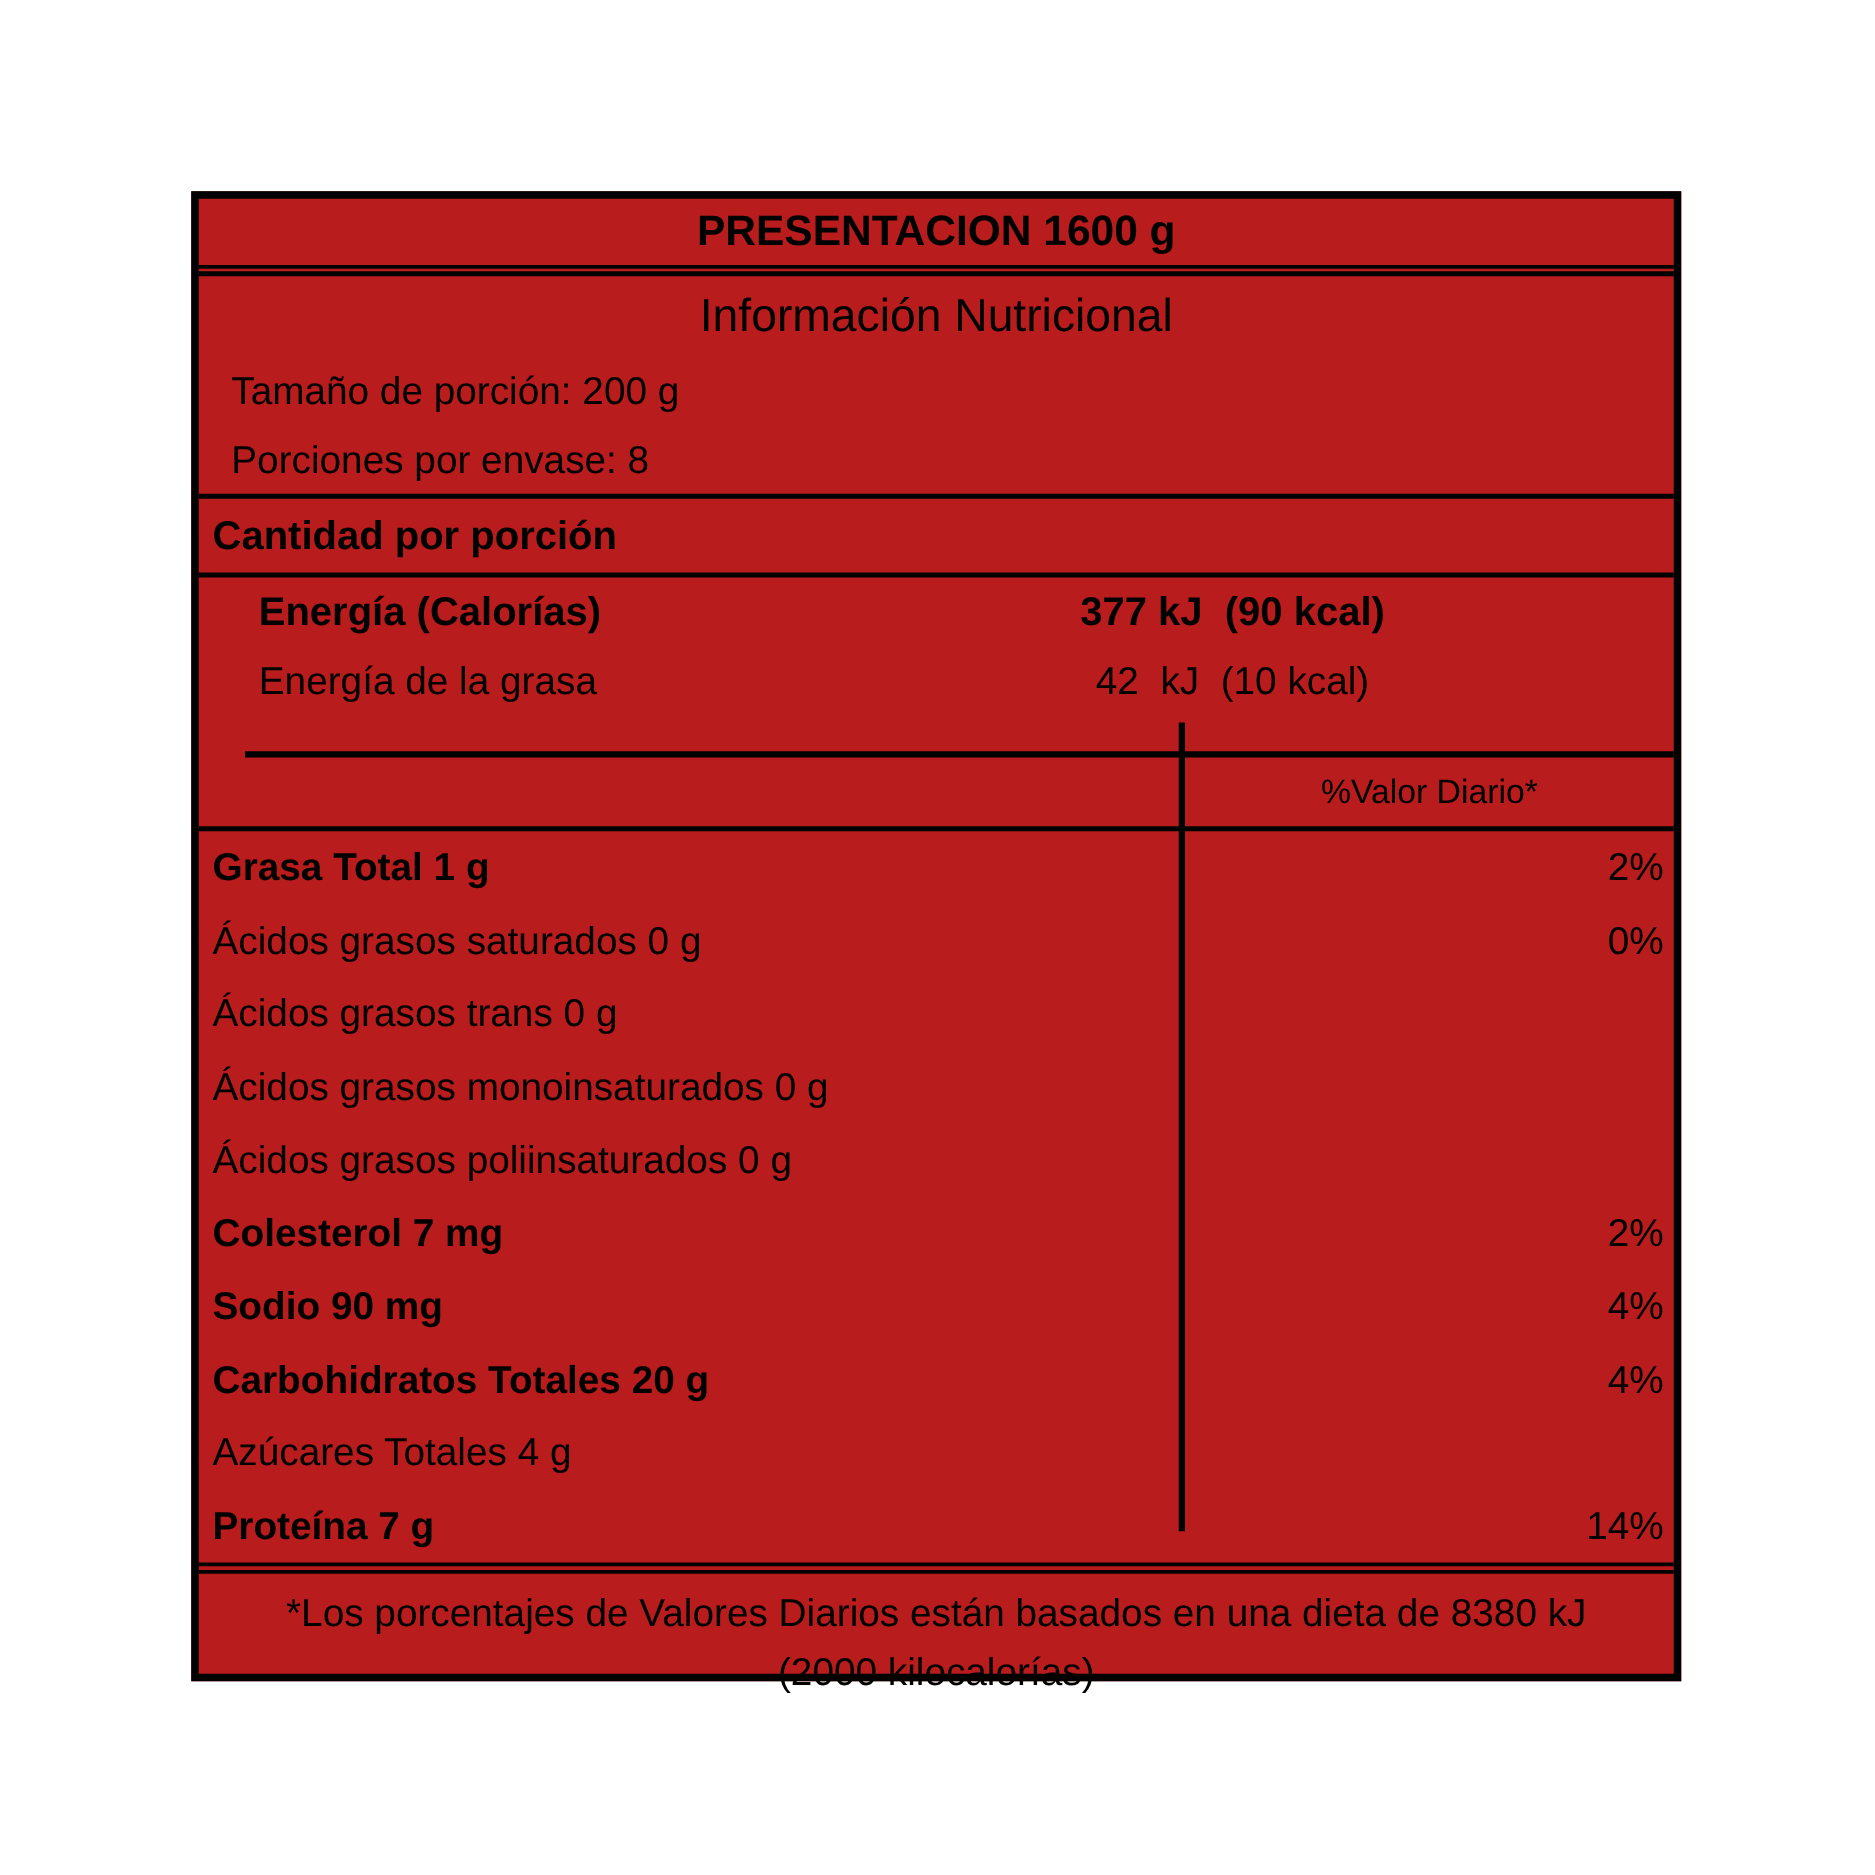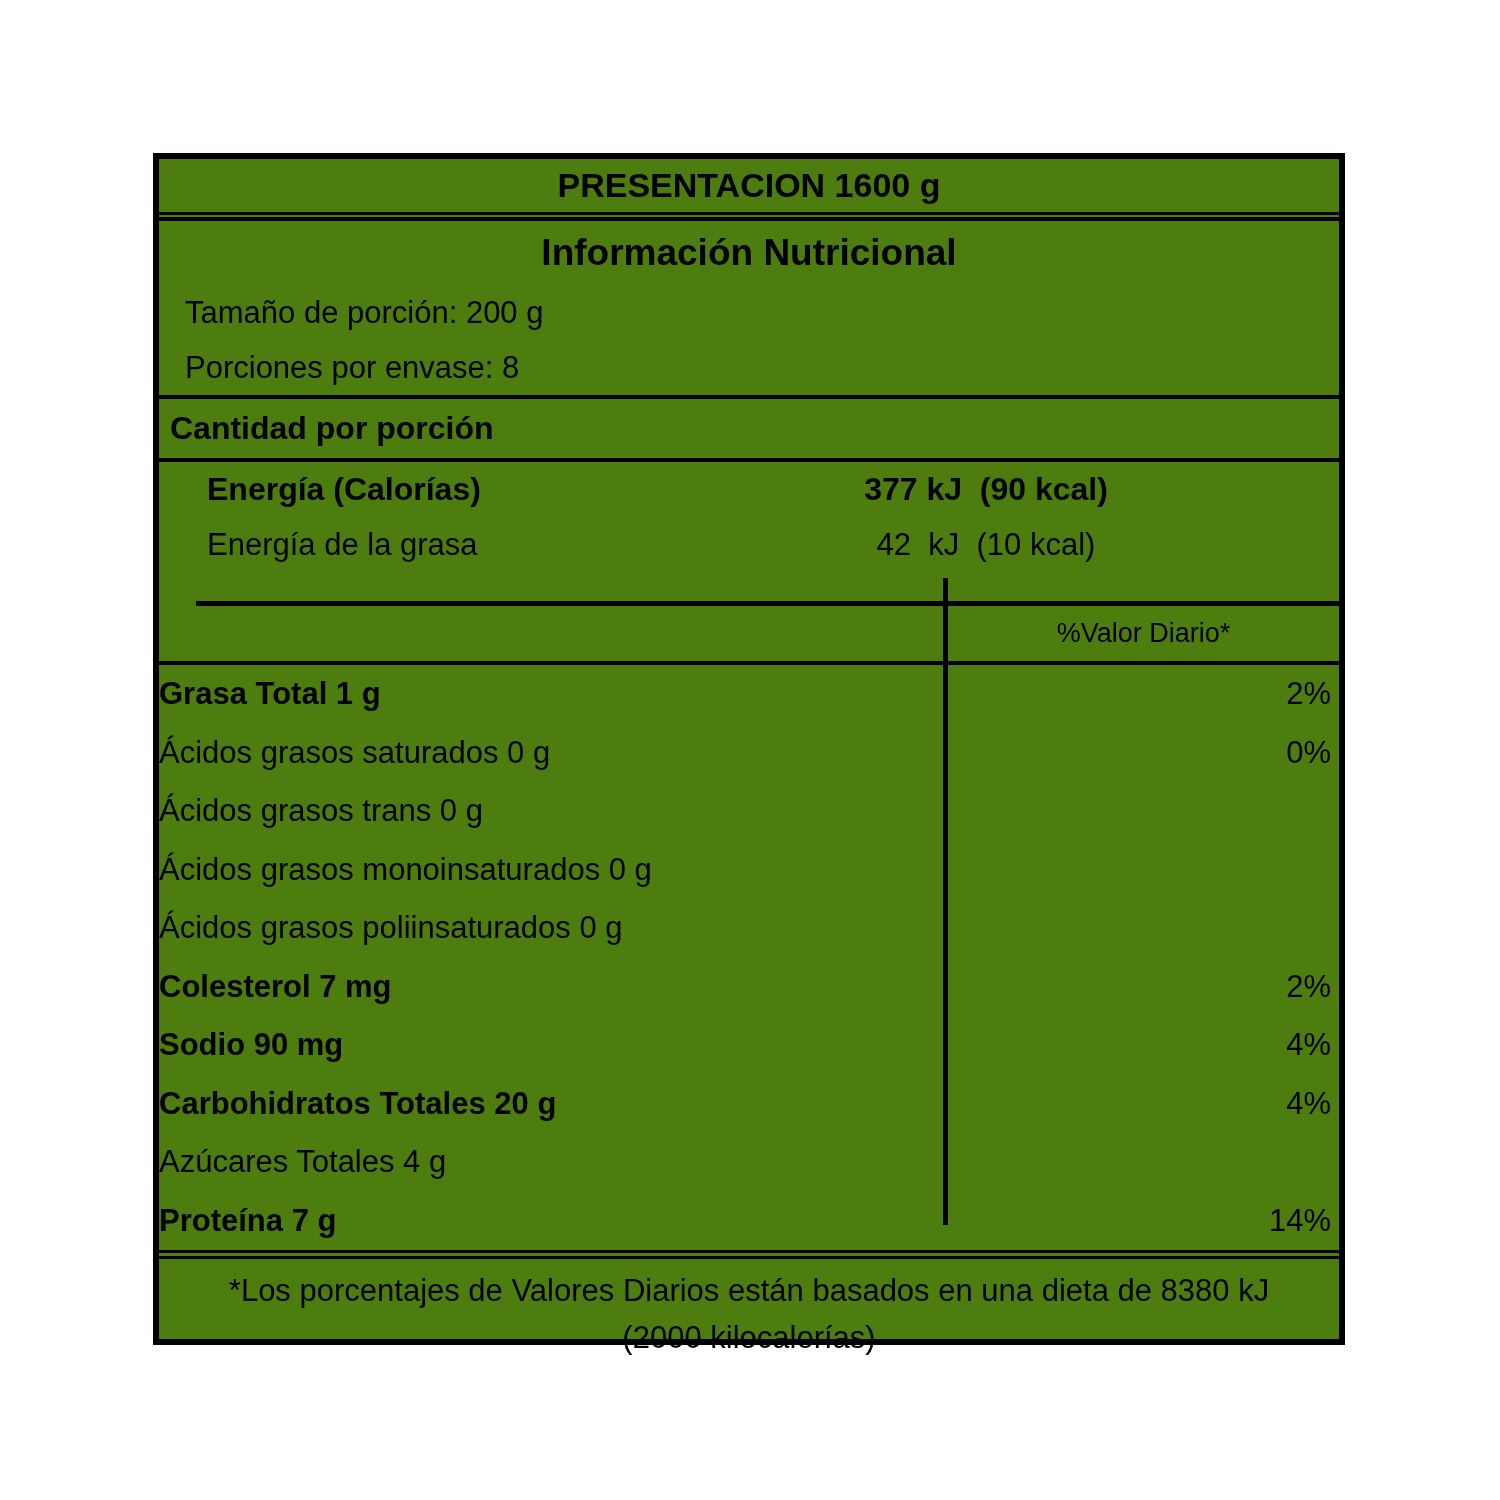--- a/index.html
+++ b/index.html
@@ -15,21 +15,21 @@
     color: #000000;
   }
   #label-box {
     position: absolute;
     left: 153px;
     top: 153px;
     width: 1192px;
     height: 1192px;
     border: 6px solid #000000;
     box-sizing: border-box;
-    background: #4d7c0f;
+    background: #b91c1c;
   }
   
   #row-presentacion {
     height: 56px;
     border-bottom: 3px solid #000;
     box-sizing: border-box;
     display: flex;
     align-items: center;
     justify-content: center;
     font-weight: bold;
@@ -43,21 +43,21 @@
     height: 182px;
     border-top: 4px solid #000;
     border-bottom: 4px solid #000;
     box-sizing: border-box;
   }
   #info-title {
     height: 64px;
     display: flex;
     align-items: center;
     justify-content: center;
-    font-weight: bold;
+    font-weight: normal;
     font-size: 37px;
   }
   .serving-line {
     height: 56px;
     display: flex;
     align-items: center;
     padding-left: 26px;
     font-size: 31px;
   }
   .serving-line.second { height: 54px; }
@@ -122,20 +122,21 @@
     box-sizing: border-box;
   }
   .nrow {
     height: 58.5px;
     display: flex;
     align-items: center;
   }
   .nname {
     width: 784px;
     box-sizing: border-box;
+    padding-left: 11px;
     font-size: 31px;
     white-space: nowrap;
   }
   .npct {
     width: 396px;
     box-sizing: border-box;
     padding-right: 8px;
     text-align: right;
     font-size: 31px;
   }

